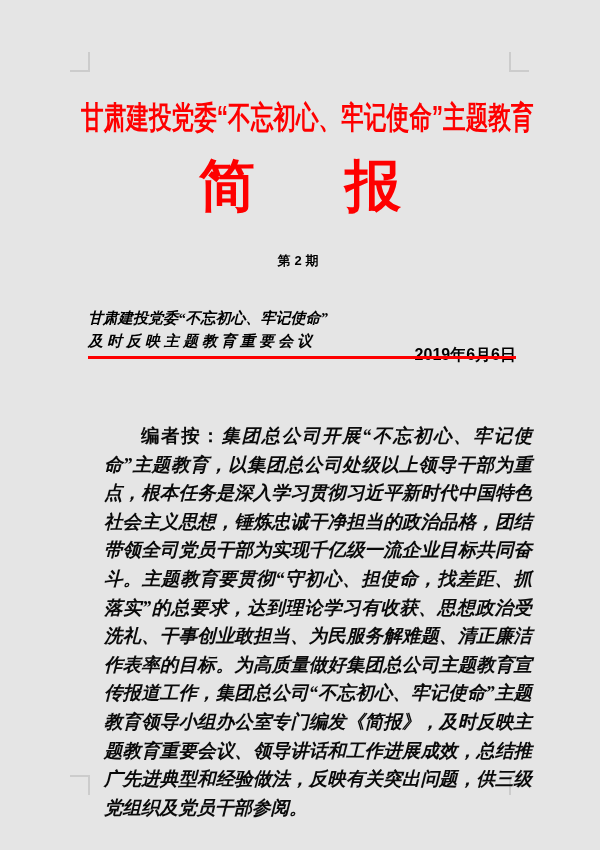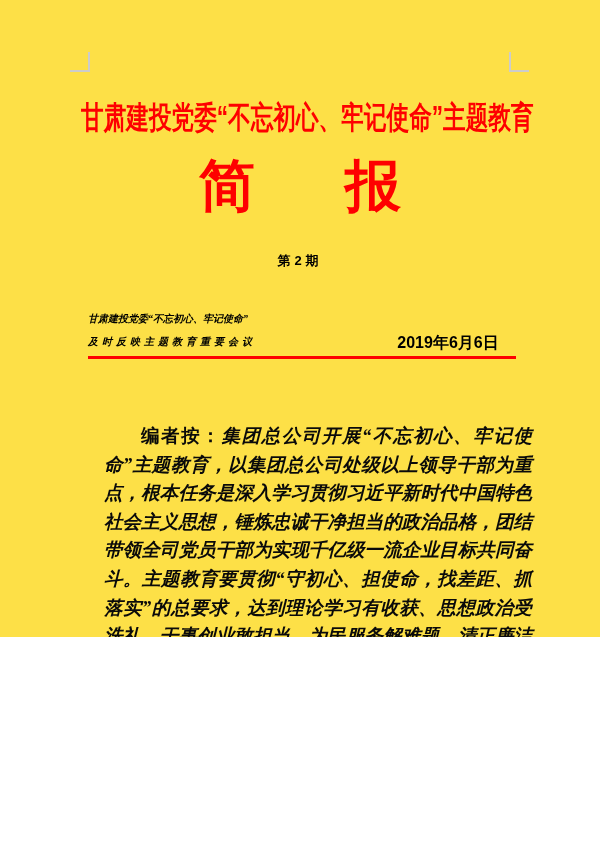--- a/index.html
+++ b/index.html
@@ -4,22 +4,22 @@
 <style>
   :root {
     --accent: #fe0000;
     --mark: #cccccc;
     --ink: #000000;
   }
   html, body { margin: 0; padding: 0; background: #ffffff; }
   .page {
     position: relative;
     width: 600px;
-    height: 637px;
-    background: #fde047;
+    height: 850px;
+    background: #e5e5e5;
     overflow: hidden;
     font-family: "Liberation Serif", serif;
     color: var(--ink);
   }
 
   
   .crop { position: absolute; width: 18px; height: 18px; }
   .crop.tl { left: 70px;  top: 52px;  border-right: 2px solid var(--mark); border-bottom: 2px solid var(--mark); }
   .crop.tr { left: 509px; top: 52px;  border-left:  2px solid var(--mark); border-bottom: 2px solid var(--mark); }
   .crop.bl { left: 70px;  top: 775px; border-right: 2px solid var(--mark); border-top: 2px solid var(--mark); }
@@ -62,29 +62,29 @@
     font-weight: bold;
     font-size: 13px;
     letter-spacing: 4px;
   }
 
   .issuer {
     position: absolute;
     left: 88px; top: 309px;
     font-weight: bold;
     font-style: italic;
-    font-size: 10px;
+    font-size: 15px;
     line-height: 19px;
   }
   .issuer .l2 { letter-spacing: 4px; margin-top: 4px; }
 
   .date {
     position: absolute;
-    top: 333px; left: 380px; width: 136px;
-    text-align: center;
+    top: 345px; left: 380px; width: 136px;
+    text-align: right;
     font-family: "Liberation Sans", sans-serif;
     font-weight: bold;
     font-size: 16px;
   }
 
   .rule {
     position: absolute;
     left: 88px; top: 356px;
     width: 428px; height: 3px;
     background: var(--accent);

